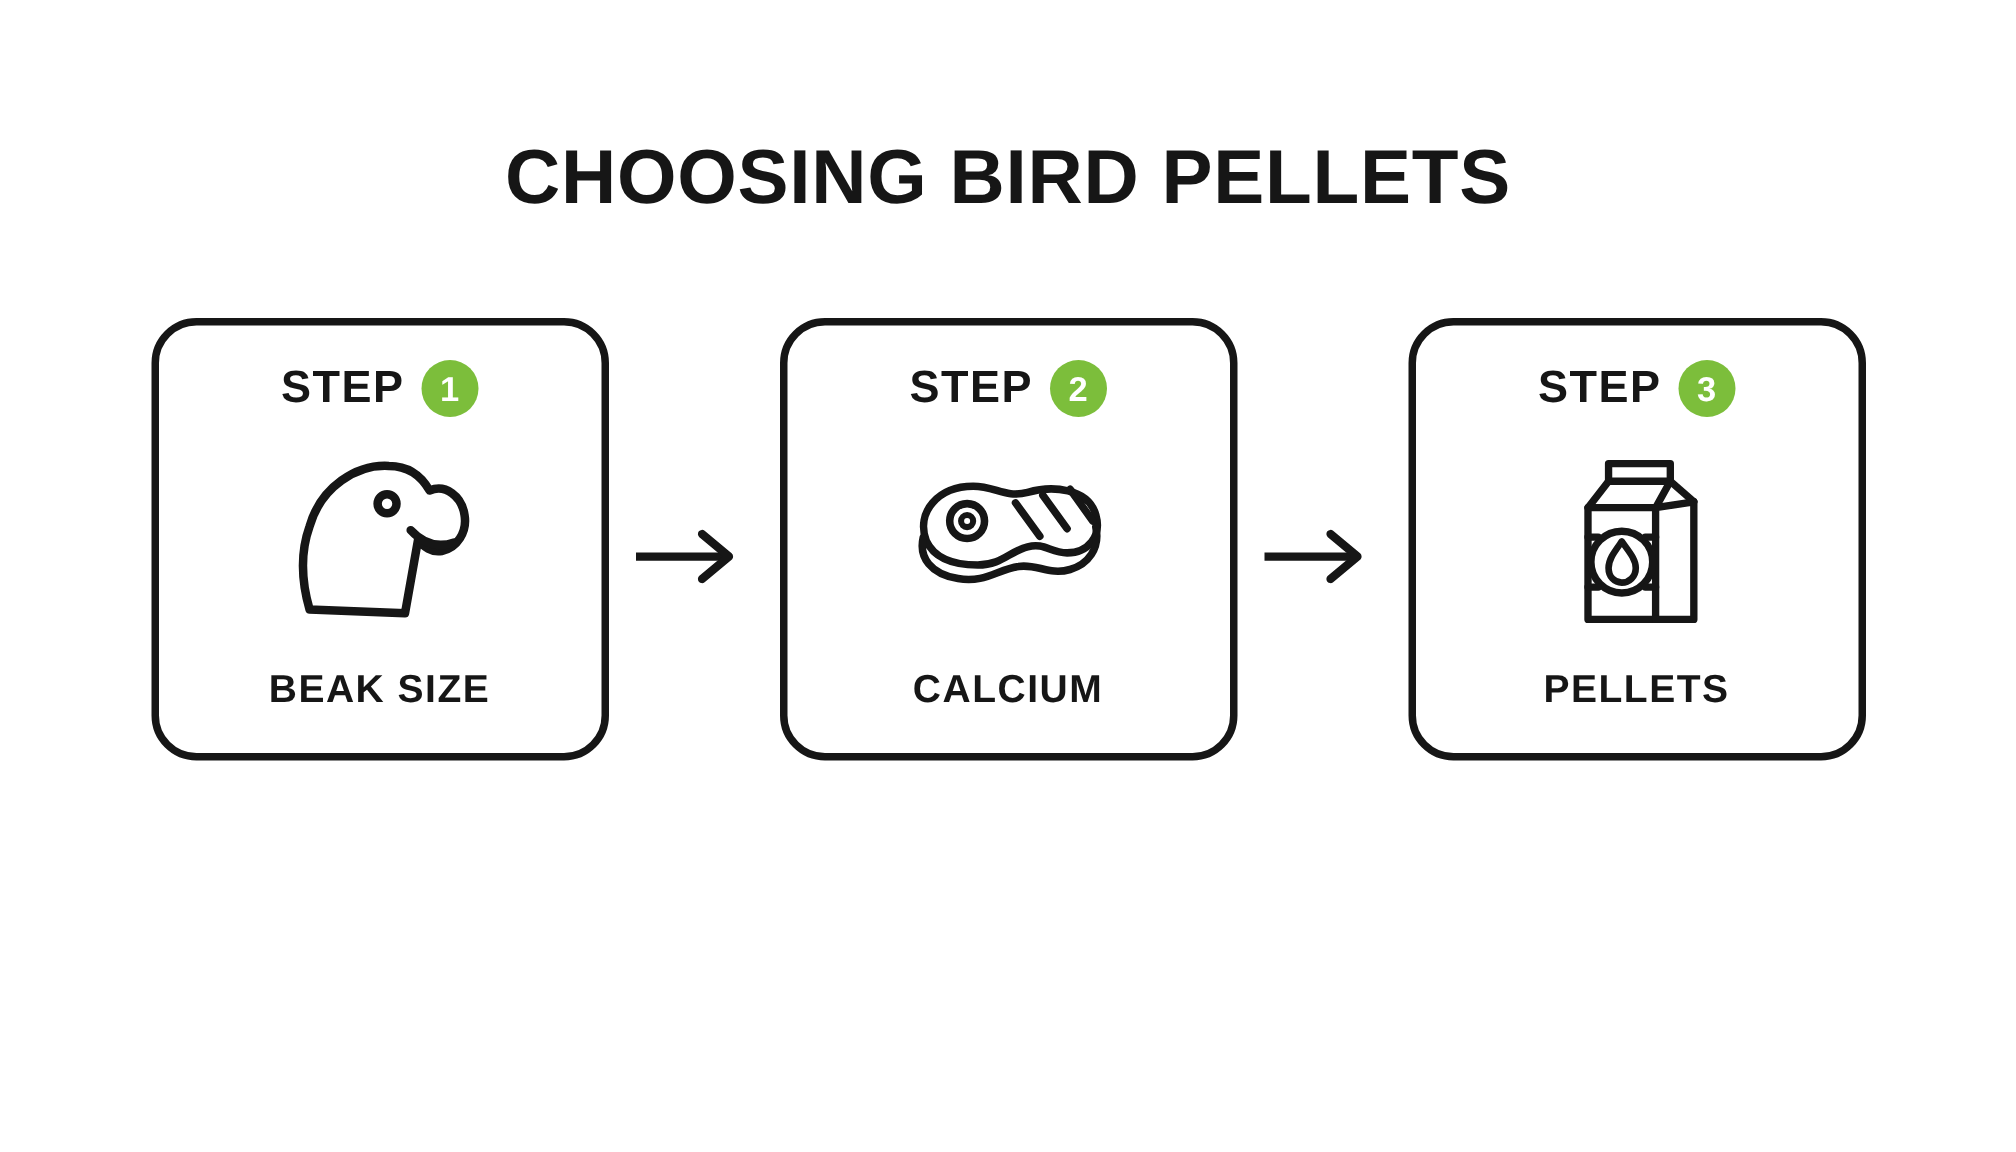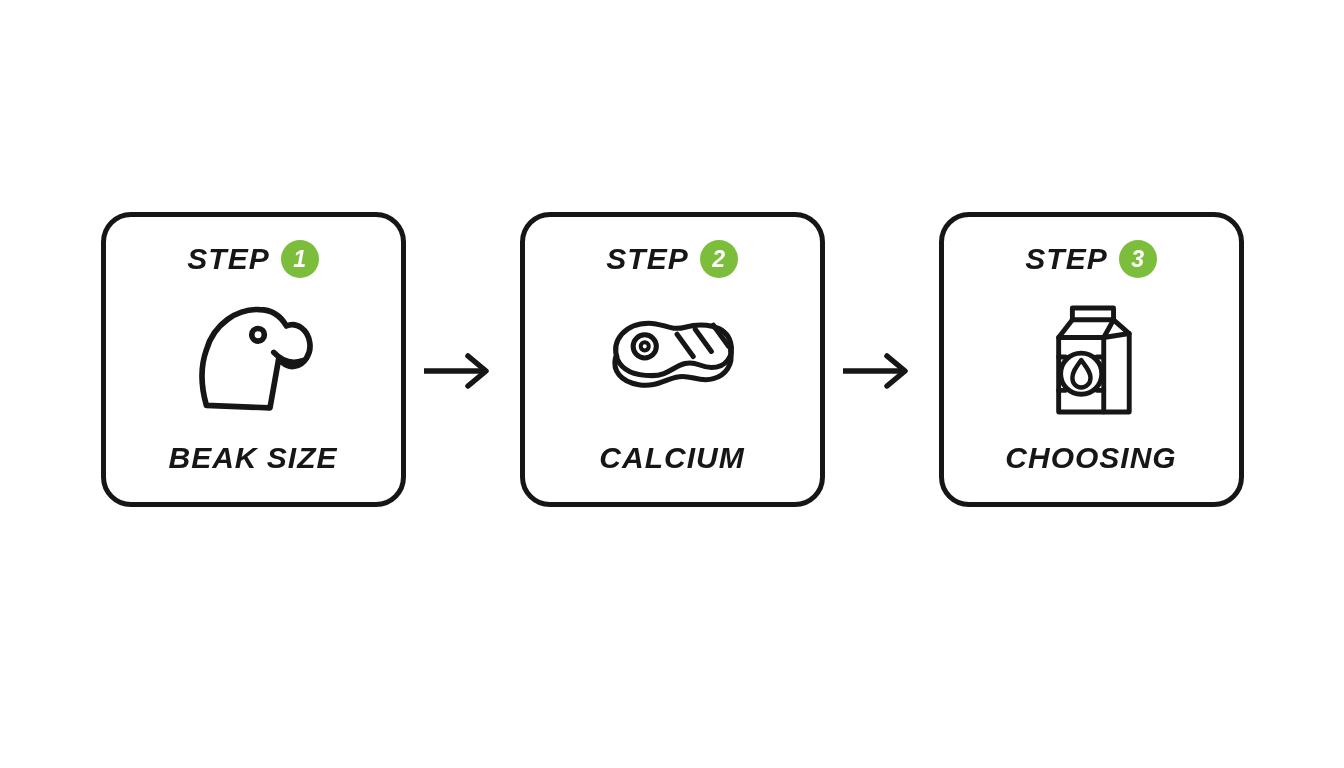--- a/index.html
+++ b/index.html
@@ -28,21 +28,20 @@
     color: var(--line, #161616);
   }
   .steps-row {
     position: absolute;
     top: 212px;
     left: 0;
     width: 100%;
     display: flex;
     justify-content: center;
     align-items: flex-start;
-    font-style: italic;
   }
   .step-card {
     box-sizing: border-box;
     width: 305px;
     height: 295px;
     border: 5px solid var(--line, #161616);
     border-radius: 30px;
     background: #ffffff;
     display: flex;
     flex-direction: column;
@@ -75,39 +74,40 @@
   }
   .icon-wrap {
     flex: 1;
     display: flex;
     align-items: center;
     justify-content: center;
     width: 100%;
   }
   .card-topic {
     margin-bottom: 27px;
-    font-size: 30px;
+    font-size: 26px;
     font-weight: 700;
     letter-spacing: 1px;
     color: var(--line, #161616);
   }
   .connector {
     width: 114px;
     margin-top: 137px;
     display: flex;
     justify-content: center;
     align-items: center;
   }
   svg { display: block; }
 </style>
 </head>
 <body>
 
 <div class="canvas" style="--line: #161616; --accent: #7cbe3b; --bg: #ffffff;">
 
+  <h1 class="title">CHOOSING BIRD PELLETS</h1>
 
   <div class="steps-row">
 
     <section class="step-card">
       <div class="card-header">
         <span class="step-word">STEP</span>
         <span class="step-badge">1</span>
       </div>
       <div class="icon-wrap">
         <svg width="136" height="126" viewBox="0 0 100 100" fill="none" stroke="currentColor" stroke-width="4.5" stroke-linejoin="round" stroke-linecap="round">
@@ -166,17 +166,17 @@
           <path d="M 17 37 H 63 V 113 H 17 Z"></path>
           <path d="M 63 37 L 89 33 L 89 113 L 63 113"></path>
           <circle cx="40" cy="74" r="21"></circle>
           <path d="M 17 57 H 24"></path>
           <path d="M 56 57 H 63"></path>
           <path d="M 17 91 H 24"></path>
           <path d="M 56 91 H 63"></path>
           <path d="M 40 60 C 35 67 31 72 31 78 C 31 84 35 88 40 88 C 45 88 49.5 84 49.5 78 C 49.5 72 45 67 40 60 Z" stroke-width="4.5"></path>
         </svg>
       </div>
-      <div class="card-topic">CHOOSING</div>
+      <div class="card-topic">PELLETS</div>
     </section>
 
   </div>
 </div>
 
 </body></html>

